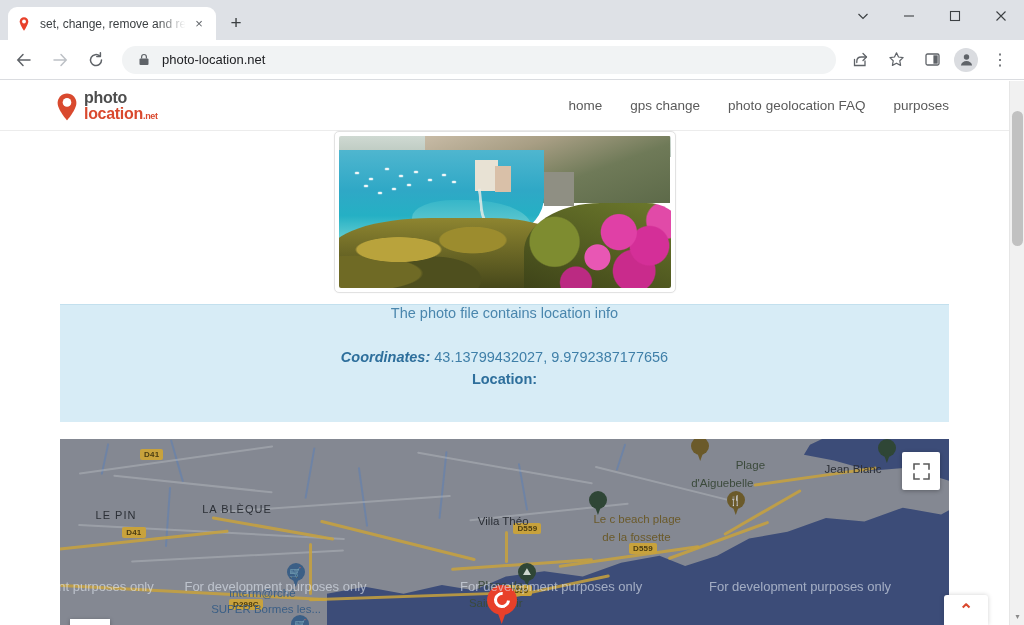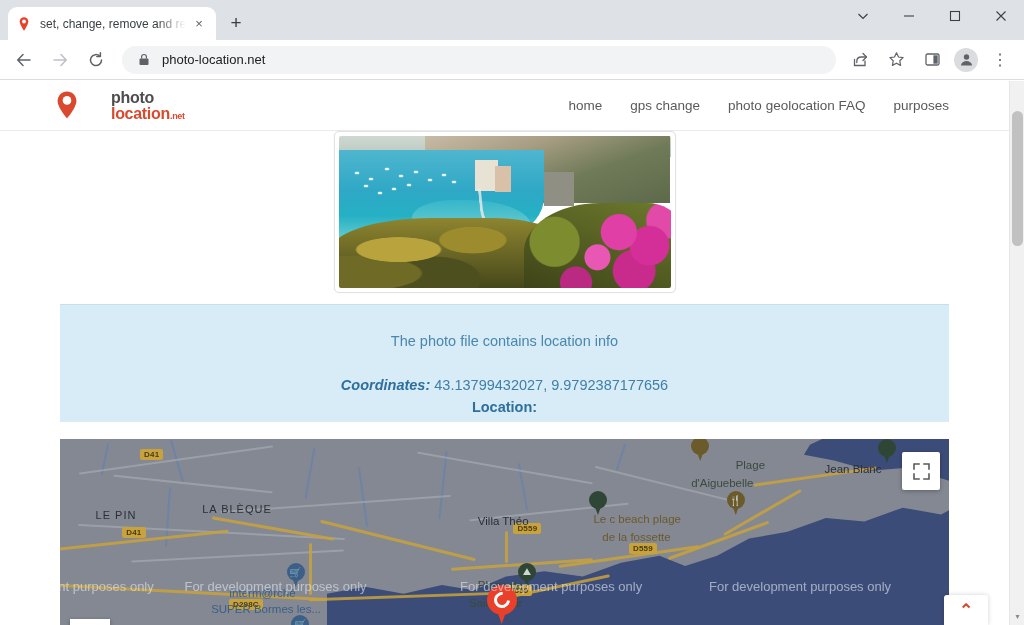--- a/index.html
+++ b/index.html
@@ -85,21 +85,21 @@
     position:absolute; left:0; bottom:2px; width:15px; height:14px;
     display:flex;align-items:center;justify-content:center;
     font-size:8px;color:#8a8a8a;
   }
 
   
   .site-header {
     height:50px; background:#fff; border-bottom:1px solid #ececec;
     display:flex; align-items:center; padding: 0 60px 0 55px;
   }
-  .logo { display:flex; align-items:flex-start;gap:27px; }
+  .logo { display:flex; align-items:flex-end; }
   .logo-pin { width:26px;height:30px;position:relative;margin-right:3px;}
   .logo-text { line-height:1.0; }
   .logo-l1 { font-size:16px; font-weight:bold; color:#4d4d4d; letter-spacing:-0.3px;}
   .logo-l2 { font-size:16px; font-weight:bold; color:#d9492e; letter-spacing:-0.3px;}
   .logo-l2 .dotnet { font-size:9px; color:#d9492e; }
   .nav { margin-left:auto; display:flex; align-items:center; gap:28px; }
   .nav a { font-size:13.5px; color:#5a5a5a; text-decoration:none; }
 
   
   .photo-wrap { display:flex; justify-content:center; padding-top:0px; }
@@ -151,21 +151,21 @@
   .ph-boats i {
     position:absolute; width:4px;height:2px;background:#f2f7f8;border-radius:1px;
     box-shadow:0 0 0 .5px rgba(255,255,255,.4);
   }
 
   
   .info {
     margin: 11px 60px 0 60px; background:#d7ecf6; border-top:1px solid #c3e0ee;
     height:118px; text-align:center; color:#3f7fa8;
   }
-  .info-line1 { font-size:14.5px; color:#4a86ad; padding-top:28px; }
+  .info-line1 { font-size:14.5px; color:#4a86ad; }
   .info-line2 { font-size:14.5px; padding-top:28px; }
   .info-line2 b { color:#2e6f9c;font-style:italic; }
   .info-line3 { font-size:14.5px; font-weight:bold; color:#2e6f9c; padding-top:6px; }
 
   
   .map-wrap {
     position:relative; margin: 17px 60px 0 60px; height:200px; overflow:hidden;
     background:#6f7480;
   }
   .map-canvas { position:absolute; inset:0; background:#7a7f89; }

